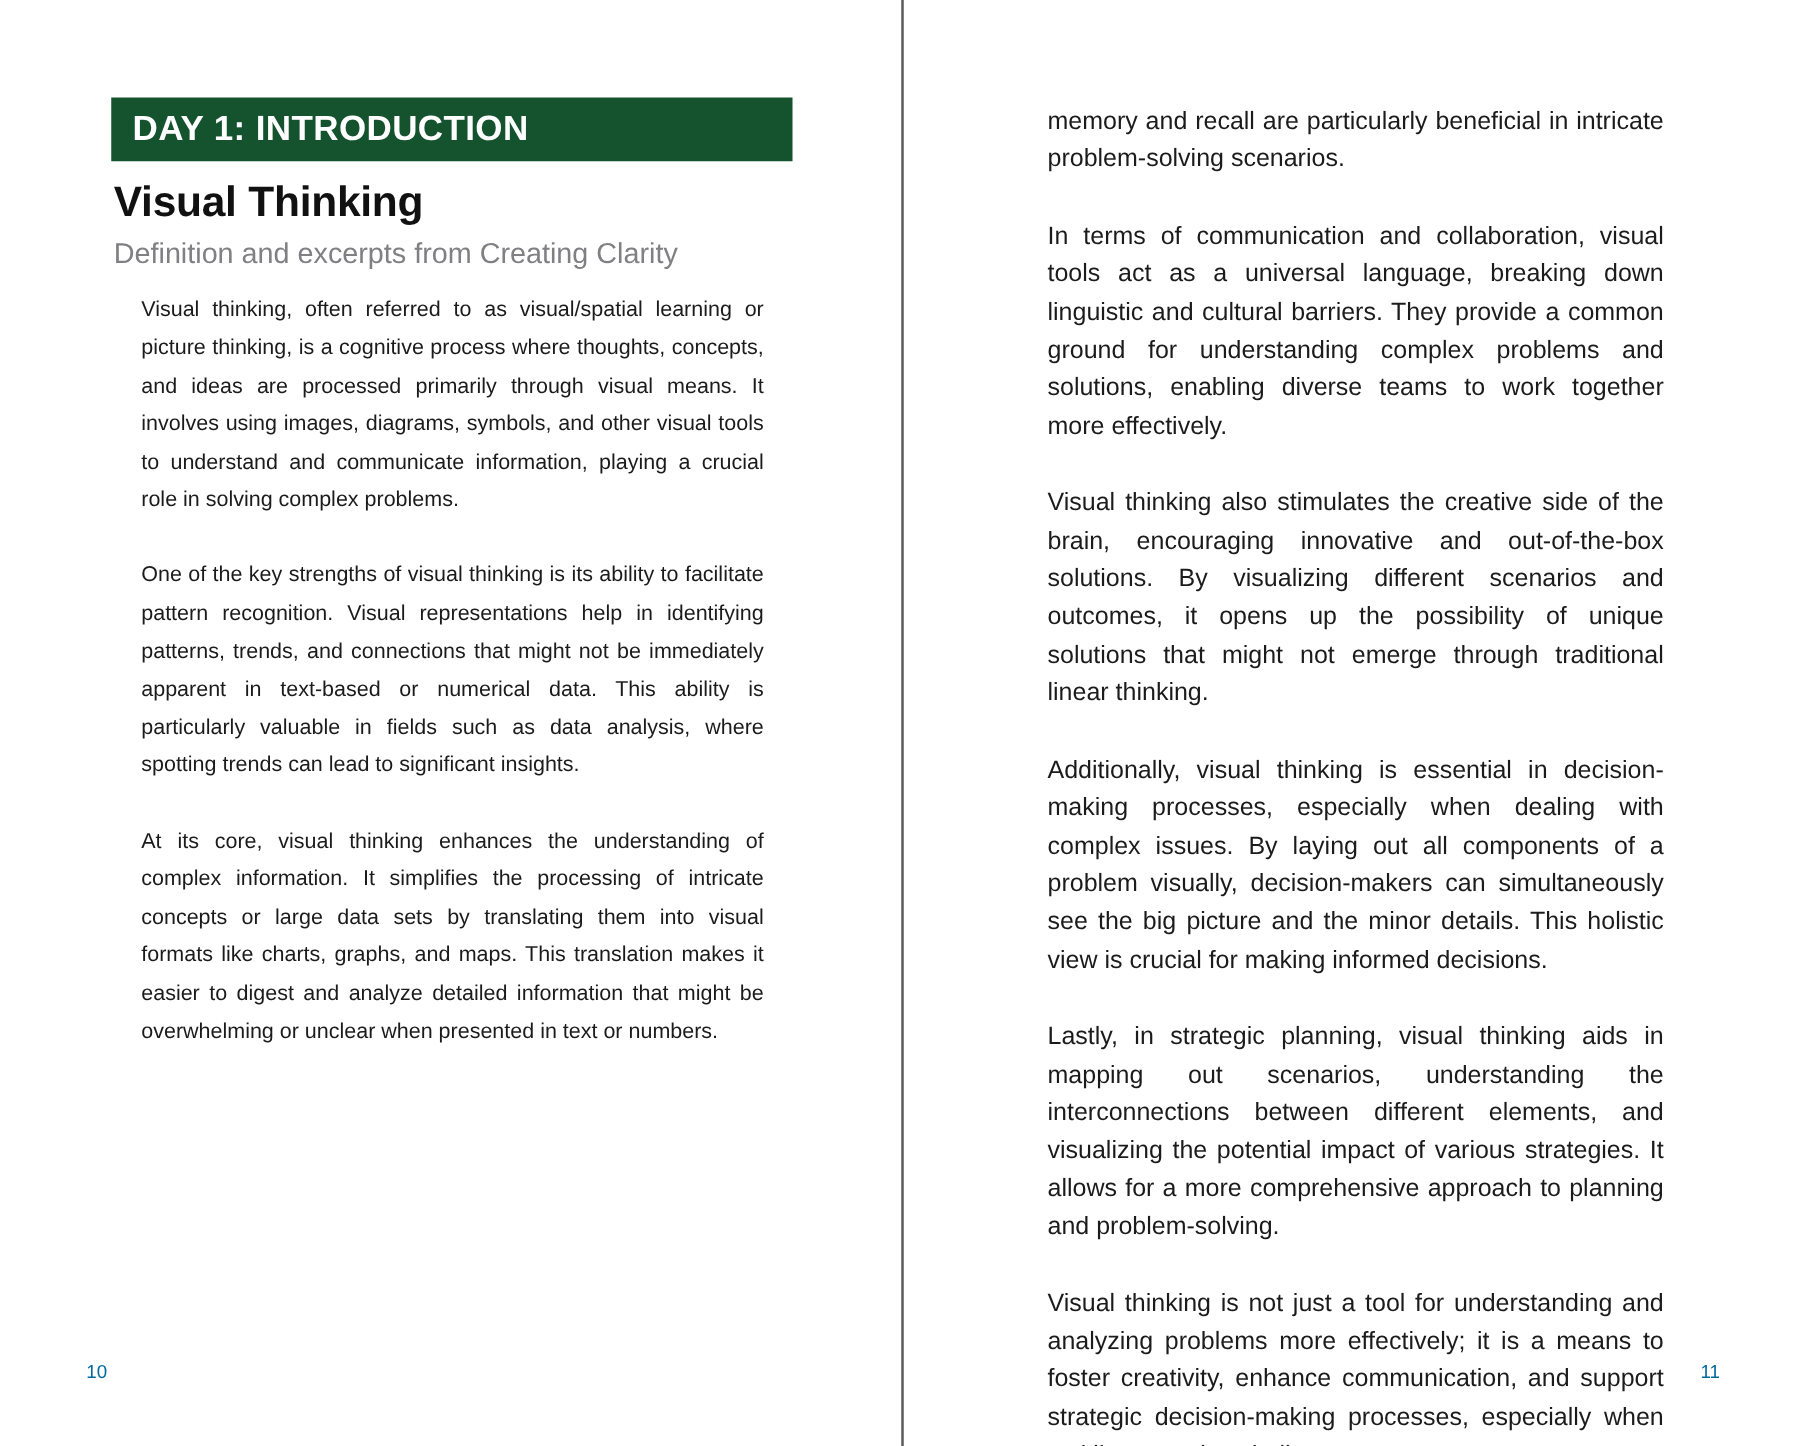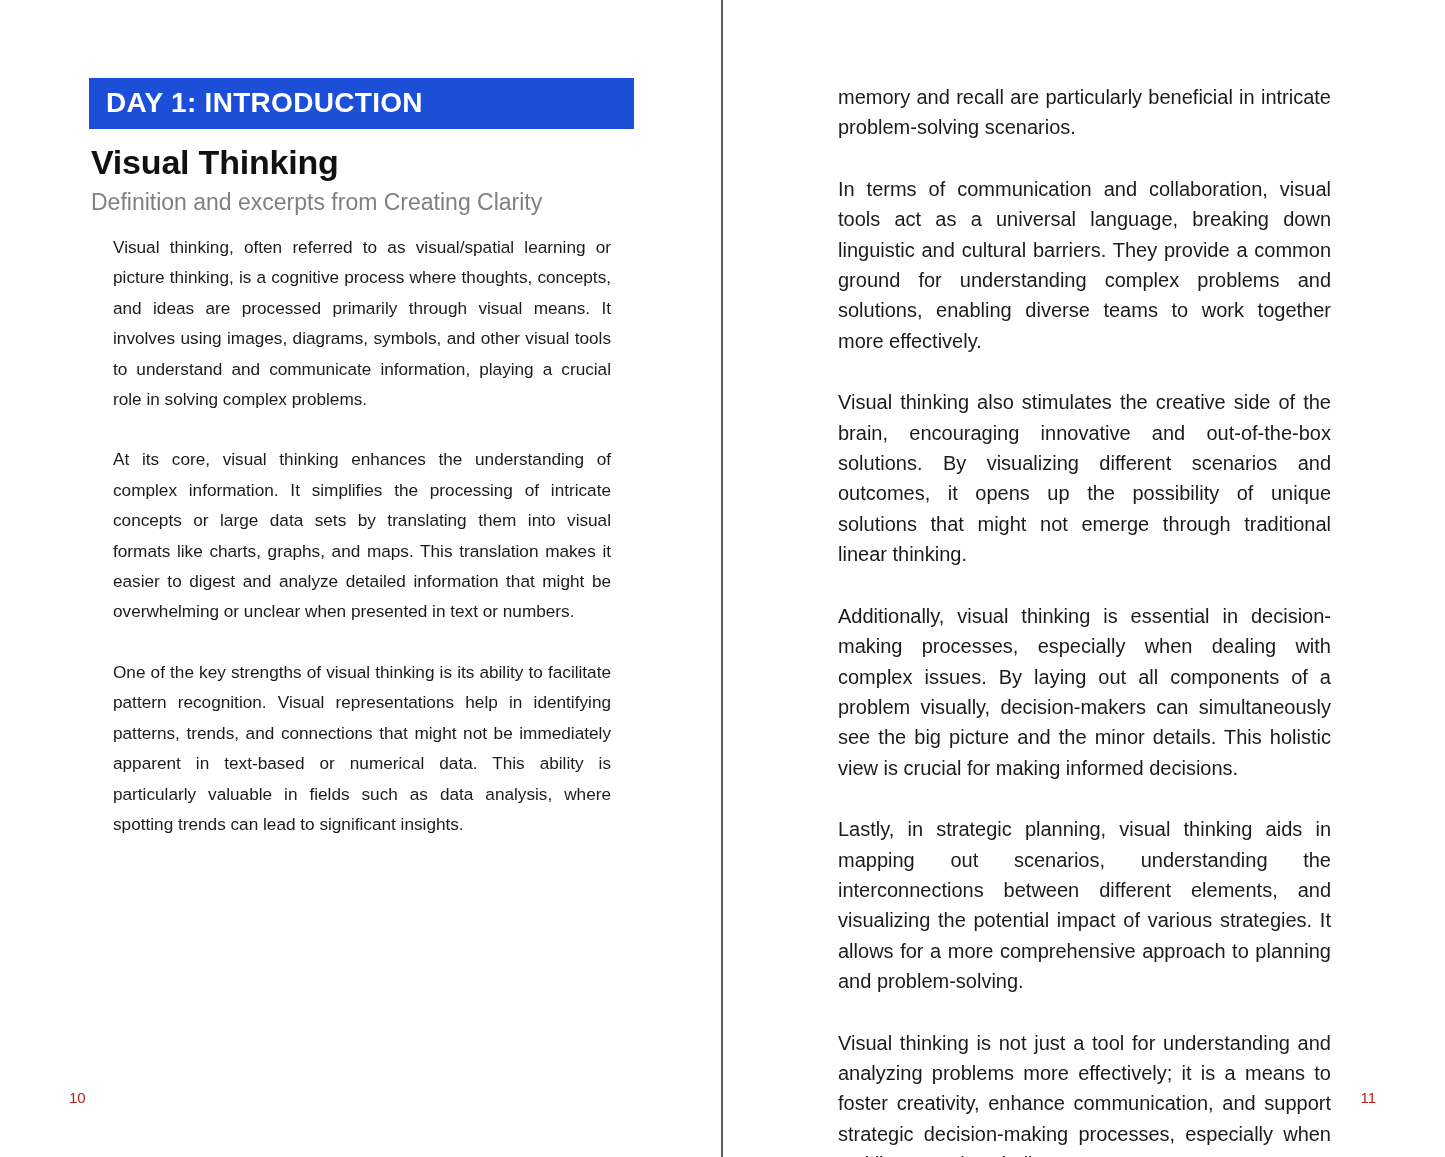--- a/index.html
+++ b/index.html
@@ -42,21 +42,21 @@
 
   
   .left-content {
     position: absolute;
     left: 89px;
     top: 78px;
     width: 545px;
   }
 
   .day-banner {
-    background: #1d4ed8;
+    background: #14532d;
     color: #ffffff;
     font-size: 28px;
     font-weight: bold;
     letter-spacing: 0.3px;
     padding: 12px 0 13px 17px;
     box-sizing: border-box;
     width: 545px;
     height: 51px;
     line-height: 26px;
   }
@@ -128,21 +128,21 @@
     text-align: justify;
     text-justify: inter-word;
   }
   .right-content p:last-child { margin-bottom: 12px; }
 
   
   .folio {
     position: absolute;
     bottom: 51px;
     font-size: 15px;
-    color: #b91c1c;
+    color: #0369a1;
     line-height: 16px;
   }
   .folio-left  { left: 69px; }
   .folio-right { right: 69px; }
 </style>
 </head>
 <body>
 
 <div class="spread">
 
@@ -152,22 +152,22 @@
 
       <div class="day-banner">DAY 1: INTRODUCTION</div>
 
       <h1 class="chapter-title">Visual Thinking</h1>
 
       <div class="chapter-subtitle">Definition and excerpts from Creating Clarity</div>
 
 
       <div class="body-col">
         <p>Visual thinking, often referred to as visual/spatial learning or picture thinking, is a cognitive process where thoughts, concepts, and ideas are processed primarily through visual means. It involves using images, diagrams, symbols, and other visual tools to understand and communicate information, playing a crucial role in solving complex problems.</p>
+        <p>One of the key strengths of visual thinking is its ability to facilitate pattern recognition. Visual representations help in identifying patterns, trends, and connections that might not be immediately apparent in text-based or numerical data. This ability is particularly valuable in fields such as data analysis, where spotting trends can lead to significant insights.</p>
         <p>At its core, visual thinking enhances the understanding of complex information. It simplifies the processing of intricate concepts or large data sets by translating them into visual formats like charts, graphs, and maps. This translation makes it easier to digest and analyze detailed information that might be overwhelming or unclear when presented in text or numbers.</p>
-        <p>One of the key strengths of visual thinking is its ability to facilitate pattern recognition. Visual representations help in identifying patterns, trends, and connections that might not be immediately apparent in text-based or numerical data. This ability is particularly valuable in fields such as data analysis, where spotting trends can lead to significant insights.</p>
       </div>
 
     </div>
 
     <div class="folio folio-left">10</div>
   </div>
 
   <div class="page page-right">
 
     <div class="right-content">

